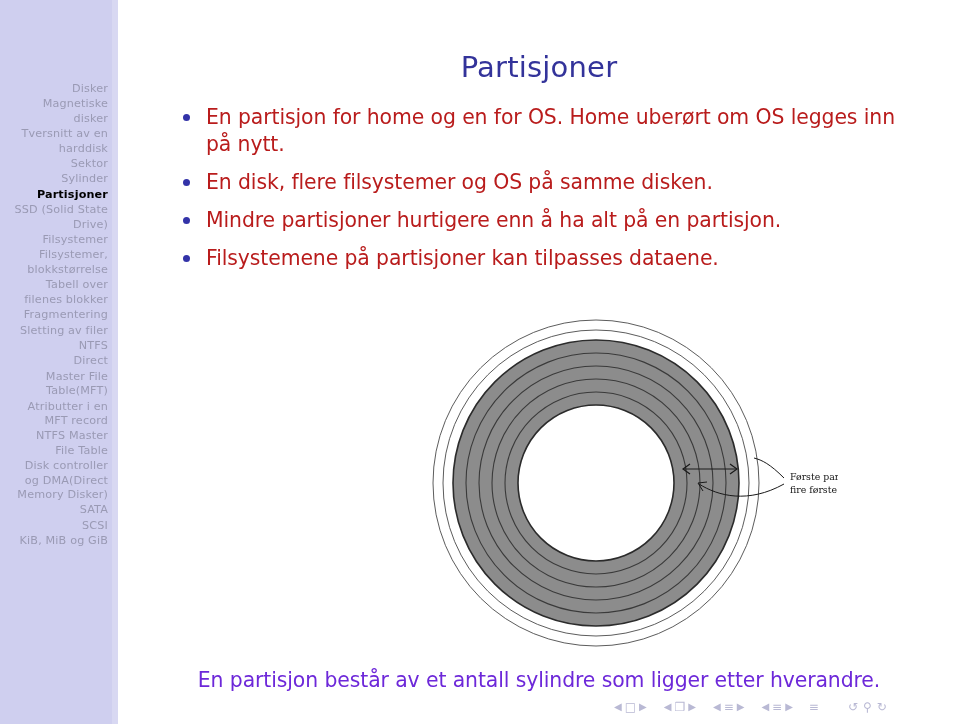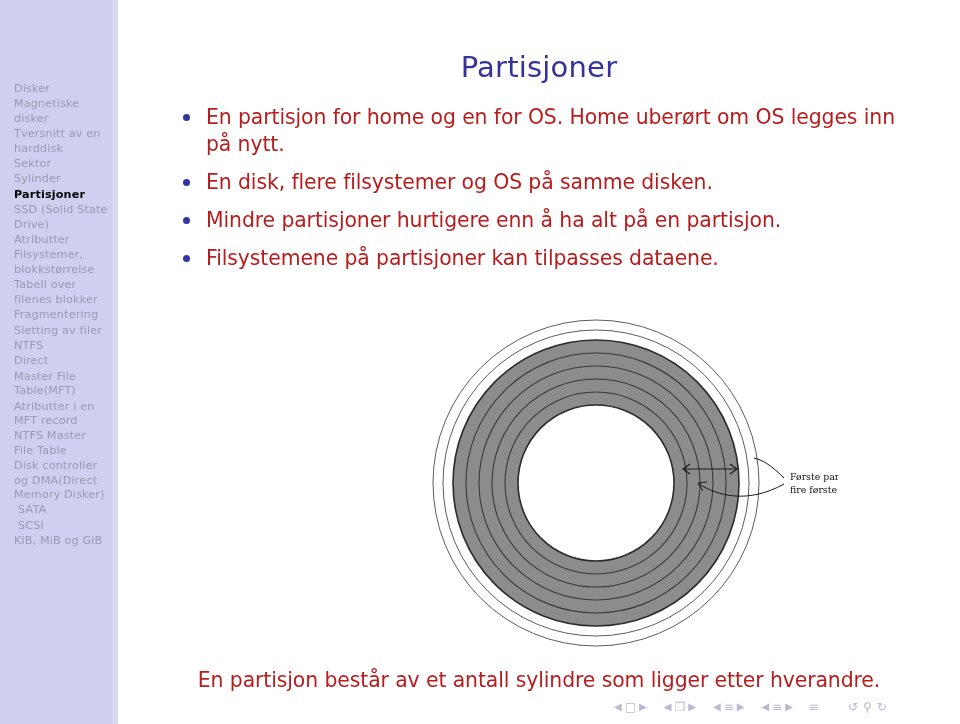--- a/index.html
+++ b/index.html
@@ -27,20 +27,21 @@
 
   
   #sidebar {
     position: absolute;
     left: 0; top: 0;
     width: 112px;
     height: 724px;
     background: #cfcfef;
     box-sizing: border-box;
     padding: 82px 0 17px 0;
+    text-align: right;
   }
   #sidebar-edge {
     position: absolute;
     left: 112px; top: 0;
     width: 6px;
     height: 724px;
     background: #d8d8f2;
   }
   .side-item {
     font-family: "DejaVu Sans", sans-serif;
@@ -120,21 +121,21 @@
     display: block;
   }
 
   
   #bottom-caption {
     position: absolute;
     left: 0;
     top: 668px;
     width: 842px;
     text-align: center;
-    color: #b91c1c;
+    color: #6d28d9;
     font-family: "DejaVu Sans", sans-serif;
     font-size: 20.4px;
     letter-spacing: -0.1px;
   }
 
   
   #navsymbols {
     position: absolute;
     left: 494px;
     top: 696px;
@@ -175,21 +176,21 @@
 <div id="slide">
 
   <div id="sidebar">
     <div class="side-item"><span>Disker</span></div>
     <div class="side-item"><span>Magnetiske disker</span></div>
     <div class="side-item"><span>Tversnitt av en harddisk</span></div>
     <div class="side-item"><span>Sektor</span></div>
     <div class="side-item"><span>Sylinder</span></div>
     <div class="side-item current"><span>Partisjoner</span></div>
     <div class="side-item"><span>SSD (Solid State Drive)</span></div>
-    <div class="side-item"><span>Atributter</span></div>
+    <div class="side-item"><span>Filsystemer</span></div>
     <div class="side-item"><span>Filsystemer, blokkstørrelse</span></div>
     <div class="side-item"><span>Tabell over filenes blokker</span></div>
     <div class="side-item"><span>Fragmentering</span></div>
     <div class="side-item"><span>Sletting av filer</span></div>
     <div class="side-item"><span>NTFS</span></div>
     <div class="side-item"><span>Direct</span></div>
     <div class="side-item"><span>Master File Table(MFT)</span></div>
     <div class="side-item"><span>Atributter i en MFT record</span></div>
     <div class="side-item"><span>NTFS Master File Table</span></div>
     <div class="side-item"><span>Disk controller og DMA(Direct Memory Disker)</span></div>

